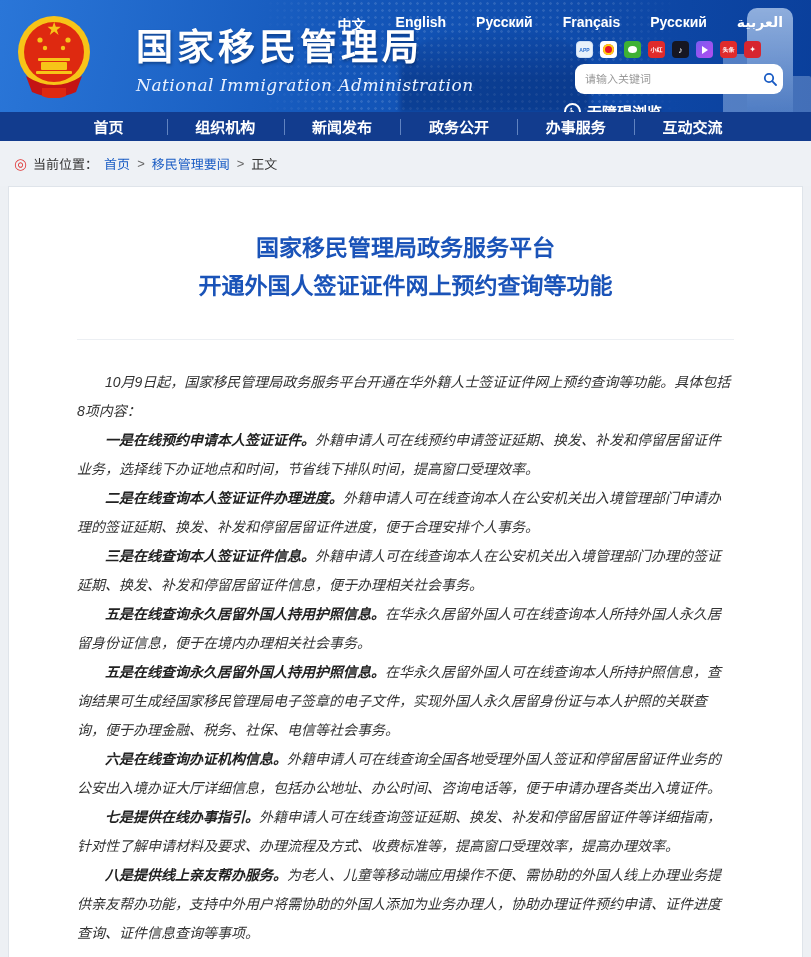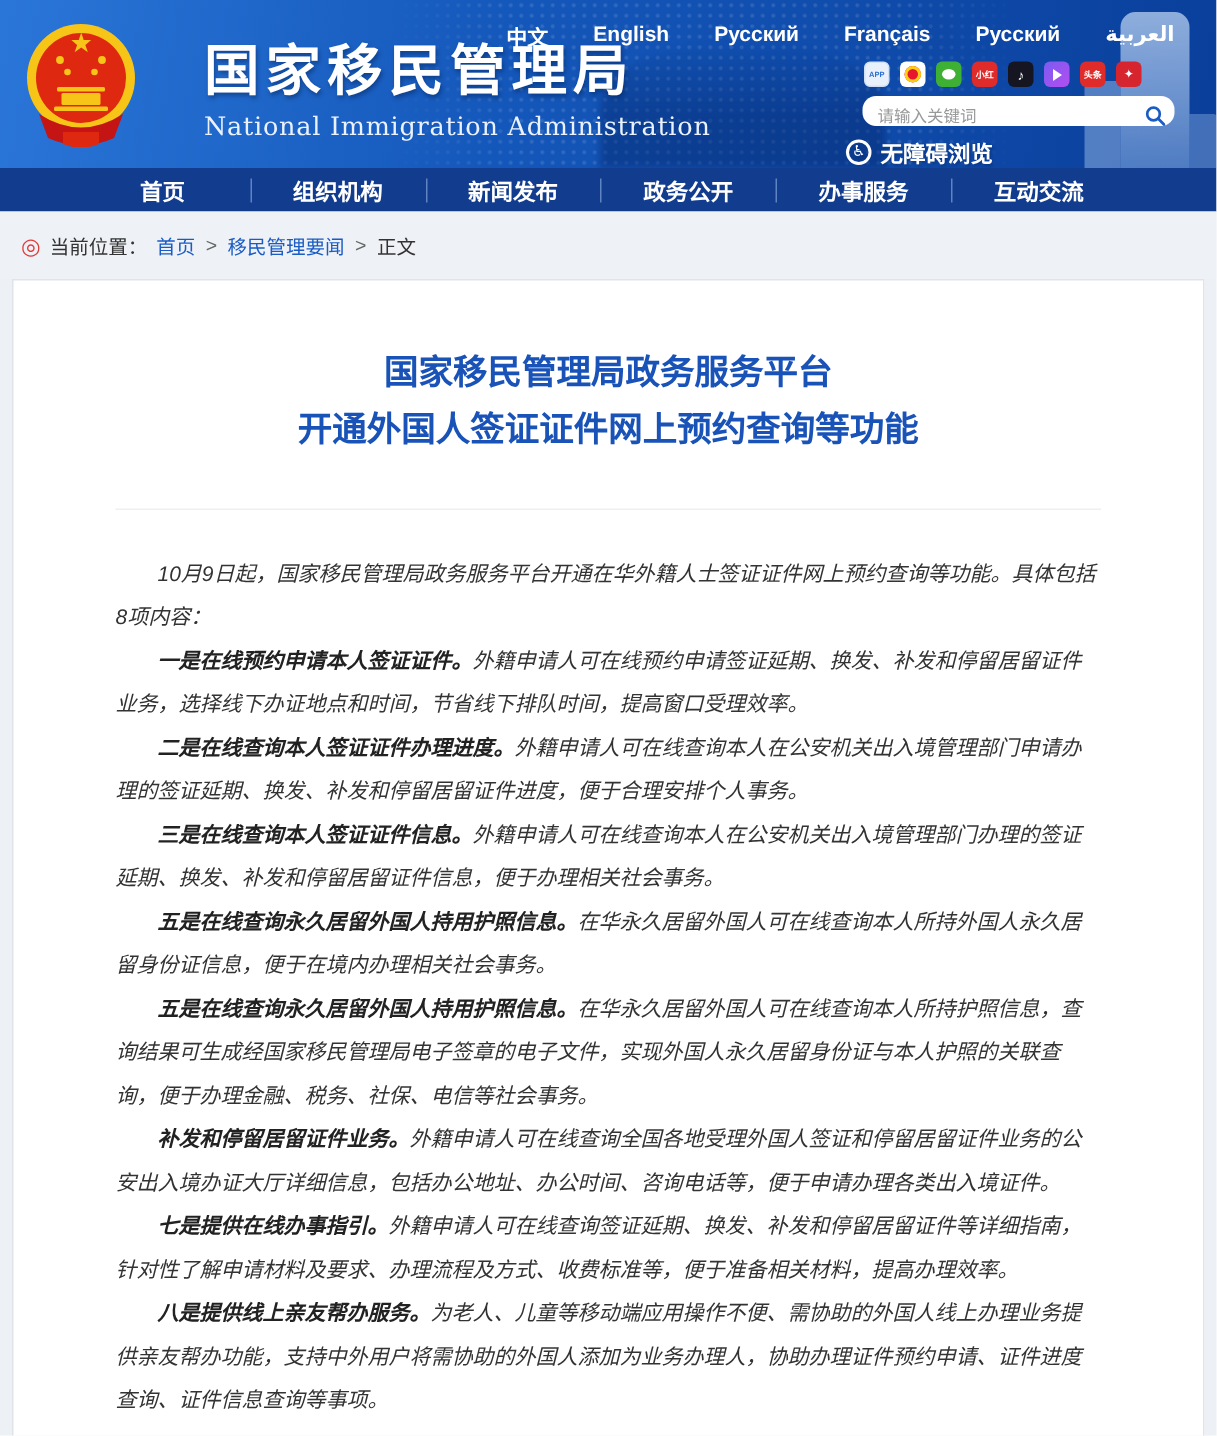--- a/index.html
+++ b/index.html
@@ -41,21 +41,21 @@
   }
   .brand { position:absolute; left:14px; top:14px; display:flex; align-items:center;gap:28px; }
   .emblem { width:80px; height:84px; position:relative; flex:0 0 auto; }
   .brand-text { margin-left:14px; color:#fff; }
   .brand-title {
     font-size:37px; font-weight:bold; letter-spacing:4px;
     text-shadow:1px 2px 3px rgba(0,30,80,.45);
   }
   .brand-sub {
     font-family:"DejaVu Serif","Liberation Serif",serif;
-    font-size:17px; margin-top:4px; letter-spacing:.5px; color:#eaf2ff;
+    font-size:17px; margin-top:4px; letter-spacing:.5px; color:#eaf2ff;font-style:italic;
   }
   .header-right { position:absolute; right:28px; top:14px; width:330px; text-align:right; }
   .lang-row { display:flex; justify-content:flex-end; gap:30px; }
   .lang-row a {
     color:#fff; font-size:14px; font-weight:bold; text-decoration:none; white-space:nowrap;
   }
   .icons-row { margin-top:7px; display:flex; justify-content:flex-end; gap:7px; padding-right:22px; }
   .sicon {
     width:17px; height:17px; border-radius:4px; display:inline-flex;
     align-items:center; justify-content:center;
@@ -67,22 +67,22 @@
   .sicon-wechat{ background:#3eb135; }
   .sicon-wechat .bub { width:9px; height:7px; background:#fff; border-radius:50%; }
   .sicon-red1  { background:#e02b2b; }
   .sicon-douyin{ background:#161622; font-size:9px; color:#fff; }
   .sicon-purple{ background:linear-gradient(135deg,#7a5cf0,#b44df0); }
   .sicon-purple .tri { width:0; height:0; border-left:6px solid #fff; border-top:4px solid transparent; border-bottom:4px solid transparent; }
   .sicon-toutiao{ background:#e02b2b; font-size:6px; }
   .sicon-red2  { background:#d7252f; font-size:8px; }
   .search-row { margin-top:6px; display:flex; justify-content:flex-end; }
   .search-box {
-    width:208px; height:20px; background:#fff; border-radius:9px;
-    display:flex; align-items:flex-end; padding:0 6px 0 10px;
+    width:208px; height:30px; background:#fff; border-radius:9px;
+    display:flex; align-items:center; padding:0 6px 0 10px;
   }
   .search-box input {
     border:none; outline:none; flex:1; font-size:11px; color:#333; background:transparent;
   }
   .search-box input::placeholder { color:#999; }
   .search-btn { width:14px; height:14px; border:none; background:transparent; cursor:pointer; padding:0; display:flex; }
   .a11y-row { margin-top:7px; display:flex; justify-content:center; padding-right:10px; }
   .a11y {
     display:flex; align-items:center; gap:6px; color:#fff; font-size:15px; font-weight:bold;
     text-decoration:none; text-shadow:1px 1px 2px rgba(0,30,80,.4);
@@ -256,20 +256,20 @@
 
   <hr class="meta-rule">
 
   <div class="body-text">
     <p><b></b><span>10月9日起，国家移民管理局政务服务平台开通在华外籍人士签证证件网上预约查询等功能。具体包括8项内容：</span></p>
     <p><b>一是在线预约申请本人签证证件。</b><span>外籍申请人可在线预约申请签证延期、换发、补发和停留居留证件业务，选择线下办证地点和时间，节省线下排队时间，提高窗口受理效率。</span></p>
     <p><b>二是在线查询本人签证证件办理进度。</b><span>外籍申请人可在线查询本人在公安机关出入境管理部门申请办理的签证延期、换发、补发和停留居留证件进度，便于合理安排个人事务。</span></p>
     <p><b>三是在线查询本人签证证件信息。</b><span>外籍申请人可在线查询本人在公安机关出入境管理部门办理的签证延期、换发、补发和停留居留证件信息，便于办理相关社会事务。</span></p>
     <p><b>五是在线查询永久居留外国人持用护照信息。</b><span>在华永久居留外国人可在线查询本人所持外国人永久居留身份证信息，便于在境内办理相关社会事务。</span></p>
     <p><b>五是在线查询永久居留外国人持用护照信息。</b><span>在华永久居留外国人可在线查询本人所持护照信息，查询结果可生成经国家移民管理局电子签章的电子文件，实现外国人永久居留身份证与本人护照的关联查询，便于办理金融、税务、社保、电信等社会事务。</span></p>
-    <p><b>补发和停留居留证件业务。</b><span>外籍申请人可在线查询全国各地受理外国人签证和停留居留证件业务的公安出入境办证大厅详细信息，包括办公地址、办公时间、咨询电话等，便于申请办理各类出入境证件。</span></p>
-    <p><b>七是提供在线办事指引。</b><span>外籍申请人可在线查询签证延期、换发、补发和停留居留证件等详细指南，针对性了解申请材料及要求、办理流程及方式、收费标准等，便于准备相关材料，提高办理效率。</span></p>
+    <p><b>六是在线查询办证机构信息。</b><span>外籍申请人可在线查询全国各地受理外国人签证和停留居留证件业务的公安出入境办证大厅详细信息，包括办公地址、办公时间、咨询电话等，便于申请办理各类出入境证件。</span></p>
+    <p><b>七是提供在线办事指引。</b><span>外籍申请人可在线查询签证延期、换发、补发和停留居留证件等详细指南，针对性了解申请材料及要求、办理流程及方式、收费标准等，提高窗口受理效率，提高办理效率。</span></p>
     <p><b>八是提供线上亲友帮办服务。</b><span>为老人、儿童等移动端应用操作不便、需协助的外国人线上办理业务提供亲友帮办功能，支持中外用户将需协助的外国人添加为业务办理人，协助办理证件预约申请、证件进度查询、证件信息查询等事项。</span></p>
 
   </div>
 </div>
 
 <div class="bottom-strip"></div>
 
 </body></html>

